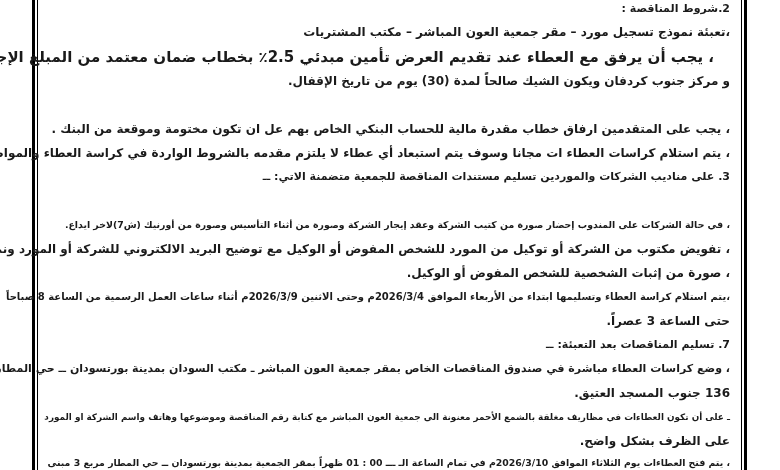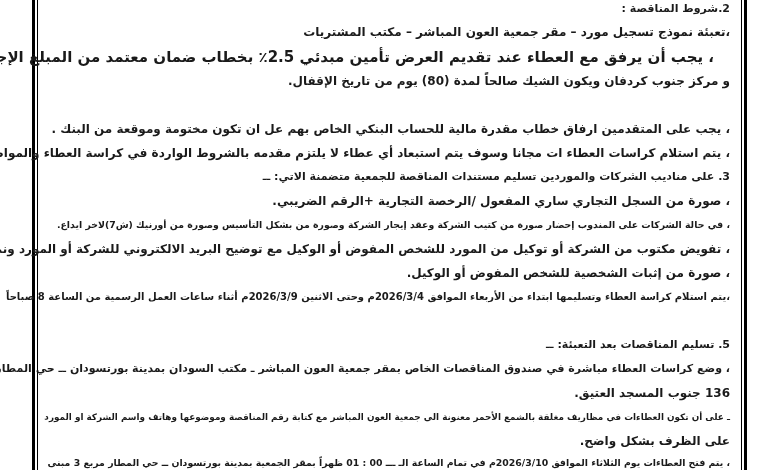--- a/index.html
+++ b/index.html
@@ -18,30 +18,30 @@
 
 <div class="border-left-thick"></div>
 <div class="border-left-thin"></div>
 <div class="border-right-thin"></div>
 <div class="border-right-thick"></div>
 
 <div class="page">
   <div class="line heading" style="top:2px;right:2px;">2.شروط المناقصة :</div>
   <div class="line" style="top:25px;right:2px;">،تعبئة نموذج تسجيل مورد – مقر جمعية العون المباشر – مكتب المشتريات</div>
   <div class="line" style="top: 50px; right: 18px; font-size: 15px;">، يجب أن يرفق مع العطاء عند تقديم العرض تأمين مبدئي 2.5٪ بخطاب ضمان معتمد من المبلغ الإجمالي لعدد ما يقارب 7000 سلة لمكتب السودان</div>
-  <div class="line" style="top:74px;right:2px;">و مركز جنوب كردفان  ويكون الشيك صالحاً  لمدة (80) يوم من تاريخ الإقفال.</div>
+  <div class="line" style="top:74px;right:2px;">و مركز جنوب كردفان  ويكون الشيك صالحاً  لمدة (30) يوم من تاريخ الإقفال.</div>
   <div class="line" style="top:122px;right:2px;">، يجب على المتقدمين ارفاق خطاب مقدرة مالية للحساب البنكي الخاص بهم عل ان تكون مختومة وموقعة من البنك .</div>
   <div class="line" style="top:146px;right:2px;">،  يتم استلام كراسات العطاء ات مجانا وسوف يتم استبعاد أي عطاء لا يلتزم مقدمه بالشروط الواردة في كراسة العطاء والمواصفات</div>
 
   <div class="line heading" style="top:170px;right:2px;">3.  على مناديب الشركات والموردين تسليم مستندات المناقصة للجمعية متضمنة الاتي: ــ</div>
-  <div class="line" style="top:194px;right:2px;">، صورة من السجل التجاري ساري المفعول /الرخصة التجارية +الرقم الضريبي.</div>
-  <div class="line" style="top: 218px; right: 2px; font-size: 9.35px;">، في حالة الشركات على المندوب إحضار صورة من كتيب الشركة وعقد إيجار الشركة وصورة من بشكل التأسيس وصورة من أورنيك (ش7)لاخر ايداع.</div>
+  <div class="line" style="top: 218px; right: 2px; font-size: 9.35px;">، في حالة الشركات على المندوب إحضار صورة من كتيب الشركة وعقد إيجار الشركة وصورة من أثناء التأسيس وصورة من أورنيك (ش7)لاخر ايداع.</div>
   <div class="line" style="top: 242px; right: 2px; font-size: 12px;">، تفويض مكتوب من الشركة أو توكيل من المورد للشخص المفوض أو الوكيل مع توضيح البريد الالكتروني للشركة أو المورد ونموذج من توقيعه.</div>
   <div class="line" style="top:266px;right:2px;">، صورة من إثبات الشخصية للشخص المفوض أو الوكيل.</div>
   <div class="line" style="top: 290px; right: 2px; font-size: 10px;">،يتم استلام كراسة العطاء وتسليمها ابتداء من الأربعاء الموافق 2026/3/4م وحتى الاثنين  2026/3/9م أثناء ساعات العمل الرسمية من الساعة 8 صباحاً</div>
+  <div class="line" style="top:314px;right:2px;">حتى الساعة 3 عصراً.</div>
 
-  <div class="line heading" style="top:338px;right:2px;">5. تسليم المناقصات بعد التعبئة: ــ</div>
+  <div class="line heading" style="top:338px;right:2px;">7. تسليم المناقصات بعد التعبئة: ــ</div>
   <div class="line" style="top: 362px; right: 2px; font-size: 11px;">، وضع كراسات العطاء مباشرة في صندوق المناقصات الخاص بمقر جمعية العون المباشر ـ مكتب السودان بمدينة بورتسودان ــ حي المطار مربع 3 مبنى رقم</div>
   <div class="line" style="top:386px;right:2px;">136 جنوب المسجد العتيق.</div>
   <div class="line" style="top:434px;right:2px;">على الظرف بشكل واضح.</div>
   <div class="line" style="top: 410px; right: 2px; font-size: 8.85px;">ـ على أن تكون العطاءات في مظاريف مغلقة بالشمع الأحمر معنونة الي جمعية العون المباشر مع كتابة رقم المناقصة وموضوعها وهاتف واسم الشركة او المورد</div>
   <div class="line" style="top: 456px; right: 2px; font-size: 9.35px;">، يتم فتح العطاءات يوم الثلاثاء  الموافق 2026/3/10م في تمام الساعة الـ ـــ 00 : 01 ظهراً بمقر الجمعية بمدينة بورتسودان ــ حي المطار مربع 3 مبنى</div>
 </div>
 
 </body></html>

